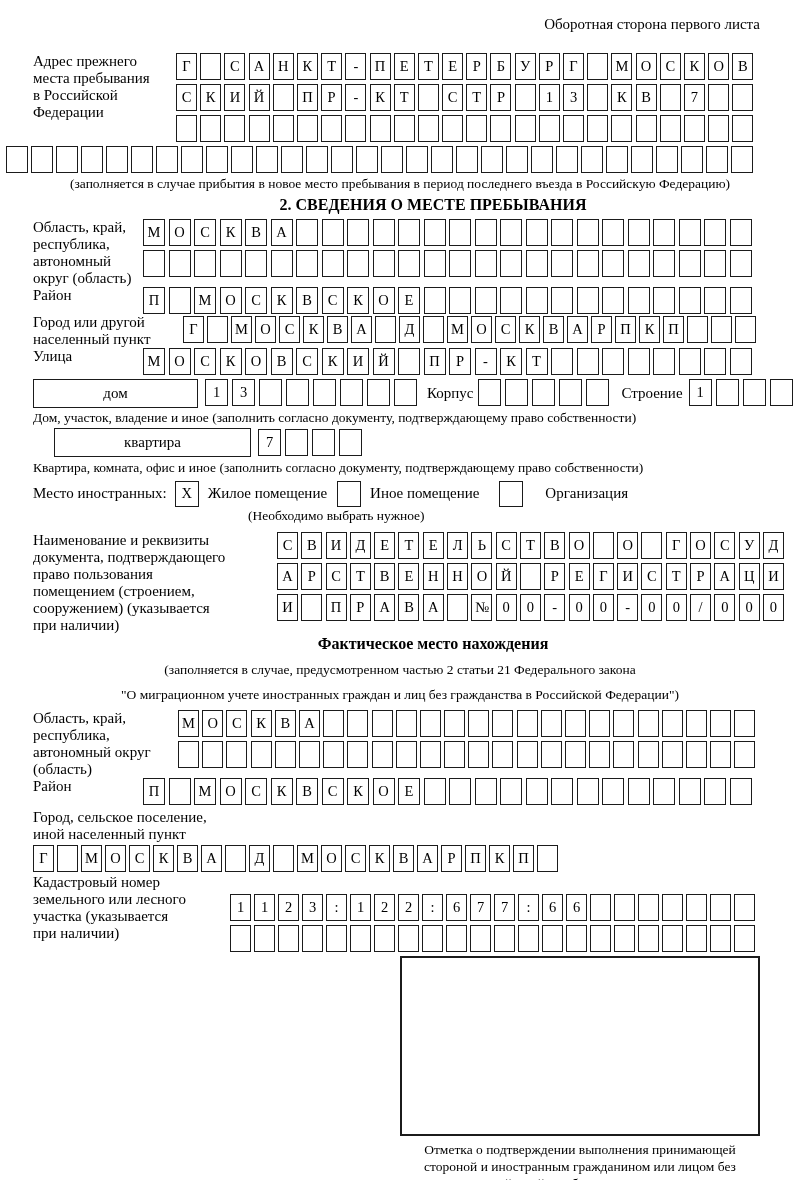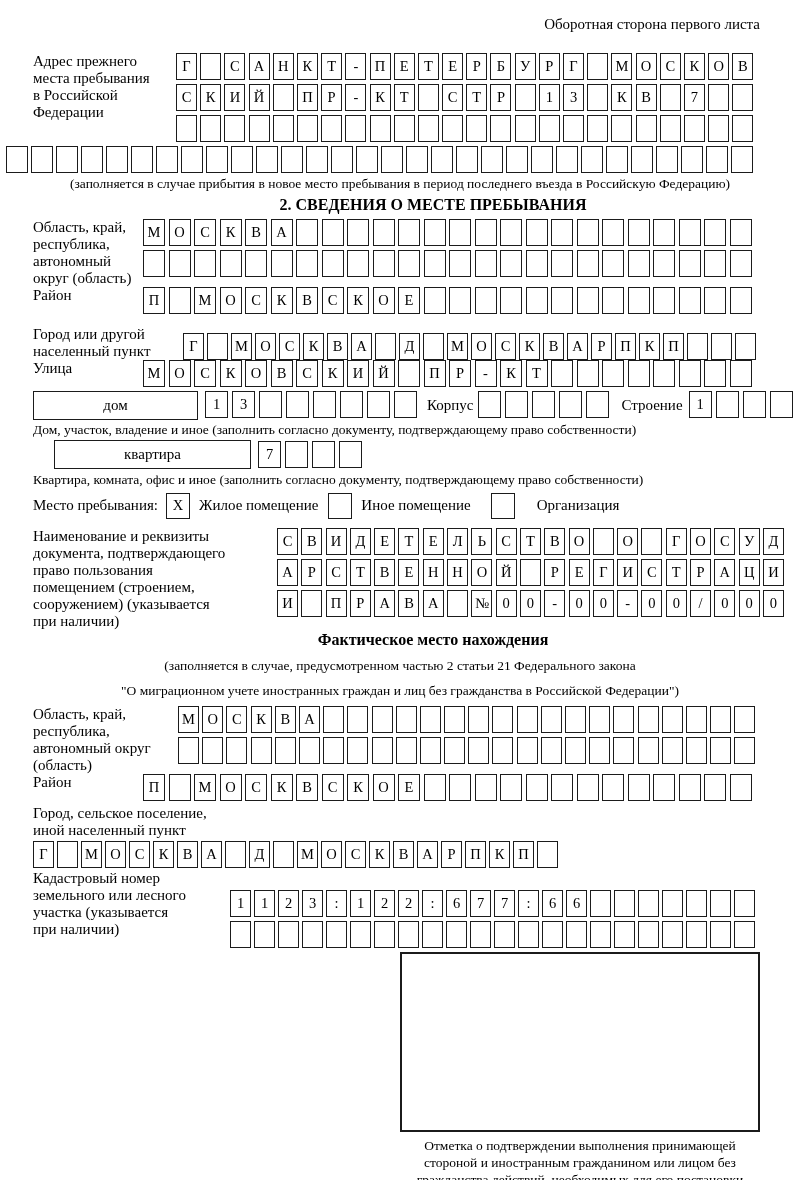--- a/index.html
+++ b/index.html
@@ -243,21 +243,21 @@
         <div class="cell"></div>
         <div class="cell"></div>
         <div class="cell"></div>
         <div class="cell"></div>
         <div class="cell"></div>
         <div class="cell"></div>
         <div class="cell"></div>
       </div>
   </div>
 
-  <div class="frow" style="margin-top:12px;align-items:flex-end;">
+  <div class="frow" style="margin-top:0;">
     <div class="lbl" style="width:150px;">Город или другой
 населенный пункт</div>
     <div class="cells" style="--w:21px;--g:3px;margin-top:2px;">
         <div class="cell">Г</div>
         <div class="cell"></div>
         <div class="cell">М</div>
         <div class="cell">О</div>
         <div class="cell">С</div>
         <div class="cell">К</div>
         <div class="cell">В</div>
@@ -346,28 +346,29 @@
     <div class="cells" style="--w:23px;--g:4px;margin-left:7px;">
         <div class="cell">7</div>
         <div class="cell"></div>
         <div class="cell"></div>
         <div class="cell"></div>
       </div>
   </div>
   <div class="note" style="margin-top:3px;margin-left:33px;">Квартира, комната, офис и иное (заполнить согласно документу, подтверждающему право собственности)</div>
 
   <div class="chkrow" style="margin-top:3px;">
-    <span class="inl">Место пребывания:</span>
+    <span class="inl">Место иностранных:</span>
     <div class="chk" style="margin-left:8px;">X</div>
     <span class="inl" style="margin-left:9px;">Жилое помещение</span>
     <div class="chk" style="margin-left:10px;"></div>
     <span class="inl" style="margin-left:9px;">Иное помещение</span>
     <div class="chk" style="margin-left:20px;"></div>
     <span class="inl" style="margin-left:22px;">Организация</span>
   </div>
+  <div class="note" style="margin-left:248px;">(Необходимо выбрать нужное)</div>
 
   <div class="frow" style="margin-top:8px;gap:29px;">
     <div class="lbl" style="width:215px;">Наименование и реквизиты
 документа, подтверждающего
 право пользования
 помещением (строением,
 сооружением) (указывается
 при наличии)</div>
     <div class="cellcol">
       <div class="cells" style="--w:21px;--g:3.3px;">

